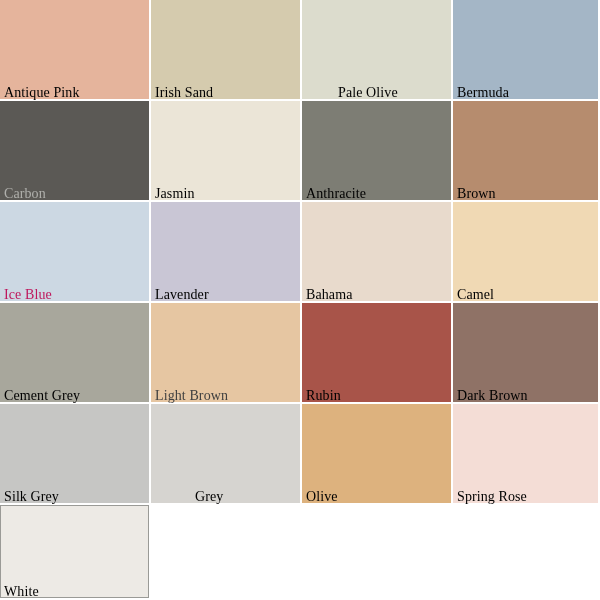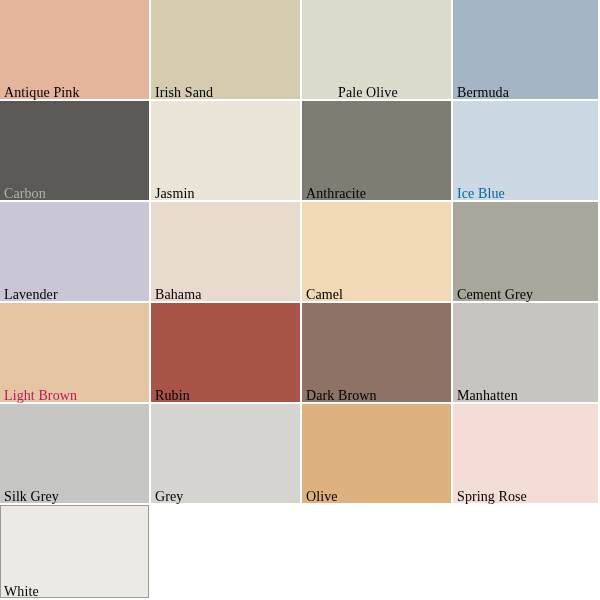--- a/index.html
+++ b/index.html
@@ -86,62 +86,62 @@
     </div>
     <div class="swatch">
       <div class="fill" style="background: rgb(235, 229, 215);"></div>
       <span class="label" style="color: rgb(0, 0, 0);">Jasmin</span>
     </div>
     <div class="swatch">
       <div class="fill" style="background: rgb(125, 125, 116);"></div>
       <span class="label" style="color: rgb(0, 0, 0); margin-top: 46px;">Anthracite</span>
     </div>
     <div class="swatch">
+      <div class="fill" style="background: rgb(182, 140, 110);"></div>
+      <span class="label" style="color: rgb(0, 0, 0);">Brown</span>
+    </div>
+    <div class="swatch">
       <div class="fill" style="background: rgb(204, 216, 227);"></div>
-      <span class="label" style="color: #0369a1;">Ice Blue</span>
+      <span class="label" style="color: #be185d;">Ice Blue</span>
     </div>
     <div class="swatch">
       <div class="fill" style="background: rgb(201, 198, 213);"></div>
       <span class="label" style="color: rgb(0, 0, 0); margin-top: 35px;">Lavender</span>
     </div>
     <div class="swatch">
       <div class="fill" style="background: rgb(232, 218, 204);"></div>
       <span class="label" style="color: rgb(0, 0, 0);">Bahama</span>
     </div>
     <div class="swatch">
       <div class="fill" style="background: rgb(240, 217, 180);"></div>
       <span class="label" style="color: rgb(0, 0, 0);">Camel</span>
     </div>
     <div class="swatch">
       <div class="fill" style="background: rgb(168, 167, 156);"></div>
       <span class="label" style="color: rgb(0, 0, 0);">Cement Grey</span>
     </div>
     <div class="swatch">
       <div class="fill" style="background: rgb(230, 198, 162);"></div>
-      <span class="label" style="color: #be185d;">Light Brown</span>
+      <span class="label" style="color: #404040;">Light Brown</span>
     </div>
     <div class="swatch">
       <div class="fill" style="background: rgb(168, 84, 73);"></div>
       <span class="label" style="color: rgb(0, 0, 0);">Rubin</span>
     </div>
     <div class="swatch">
       <div class="fill" style="background: rgb(143, 114, 102);"></div>
       <span class="label" style="color: rgb(0, 0, 0);">Dark Brown</span>
     </div>
     <div class="swatch">
-      <div class="fill" style="background: rgb(199, 197, 191);"></div>
-      <span class="label" style="color: rgb(0, 0, 0);">Manhatten</span>
-    </div>
-    <div class="swatch">
       <div class="fill" style="background: rgb(198, 198, 196);"></div>
       <span class="label" style="color: rgb(0, 0, 0);">Silk Grey</span>
     </div>
     <div class="swatch">
       <div class="fill" style="background: rgb(214, 212, 208);"></div>
-      <span class="label" style="color: rgb(0, 0, 0);">Grey</span>
+      <span class="label" style="color: rgb(0, 0, 0); margin-left: 40px;">Grey</span>
     </div>
     <div class="swatch">
       <div class="fill" style="background: rgb(221, 178, 126);"></div>
       <span class="label" style="color: rgb(0, 0, 0);">Olive</span>
     </div>
     <div class="swatch">
       <div class="fill" style="background: rgb(244, 221, 214);"></div>
       <span class="label" style="color: rgb(0, 0, 0);">Spring Rose</span>
     </div>
     <div class="swatch bordered">

